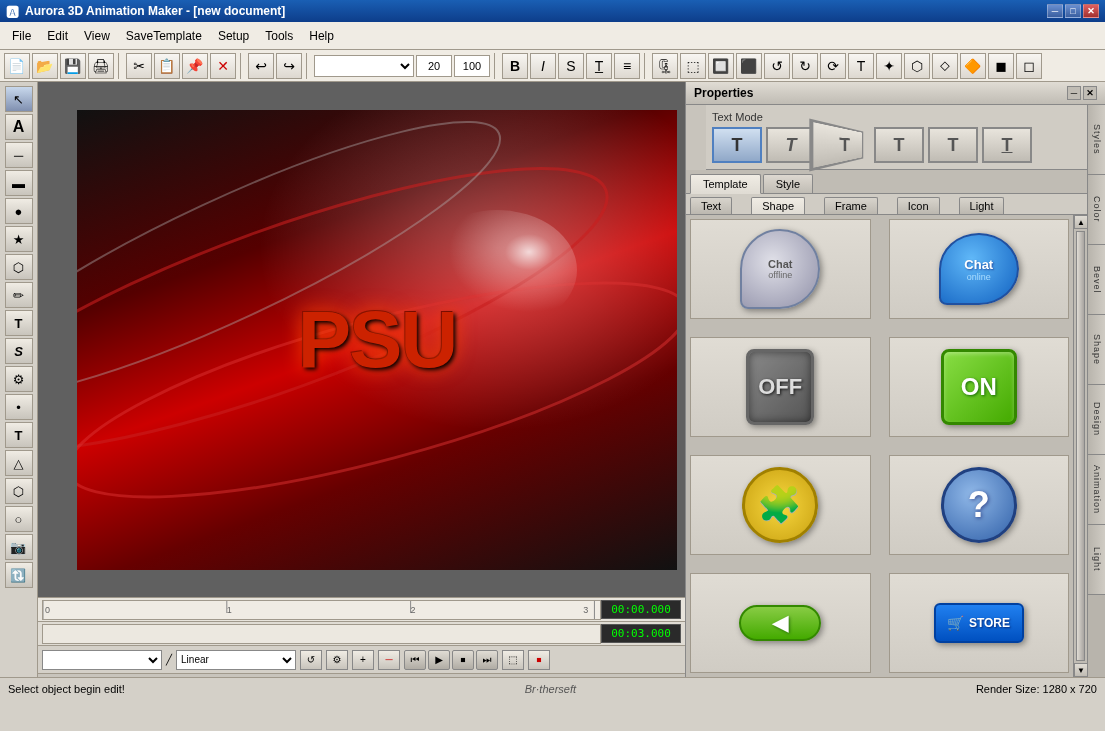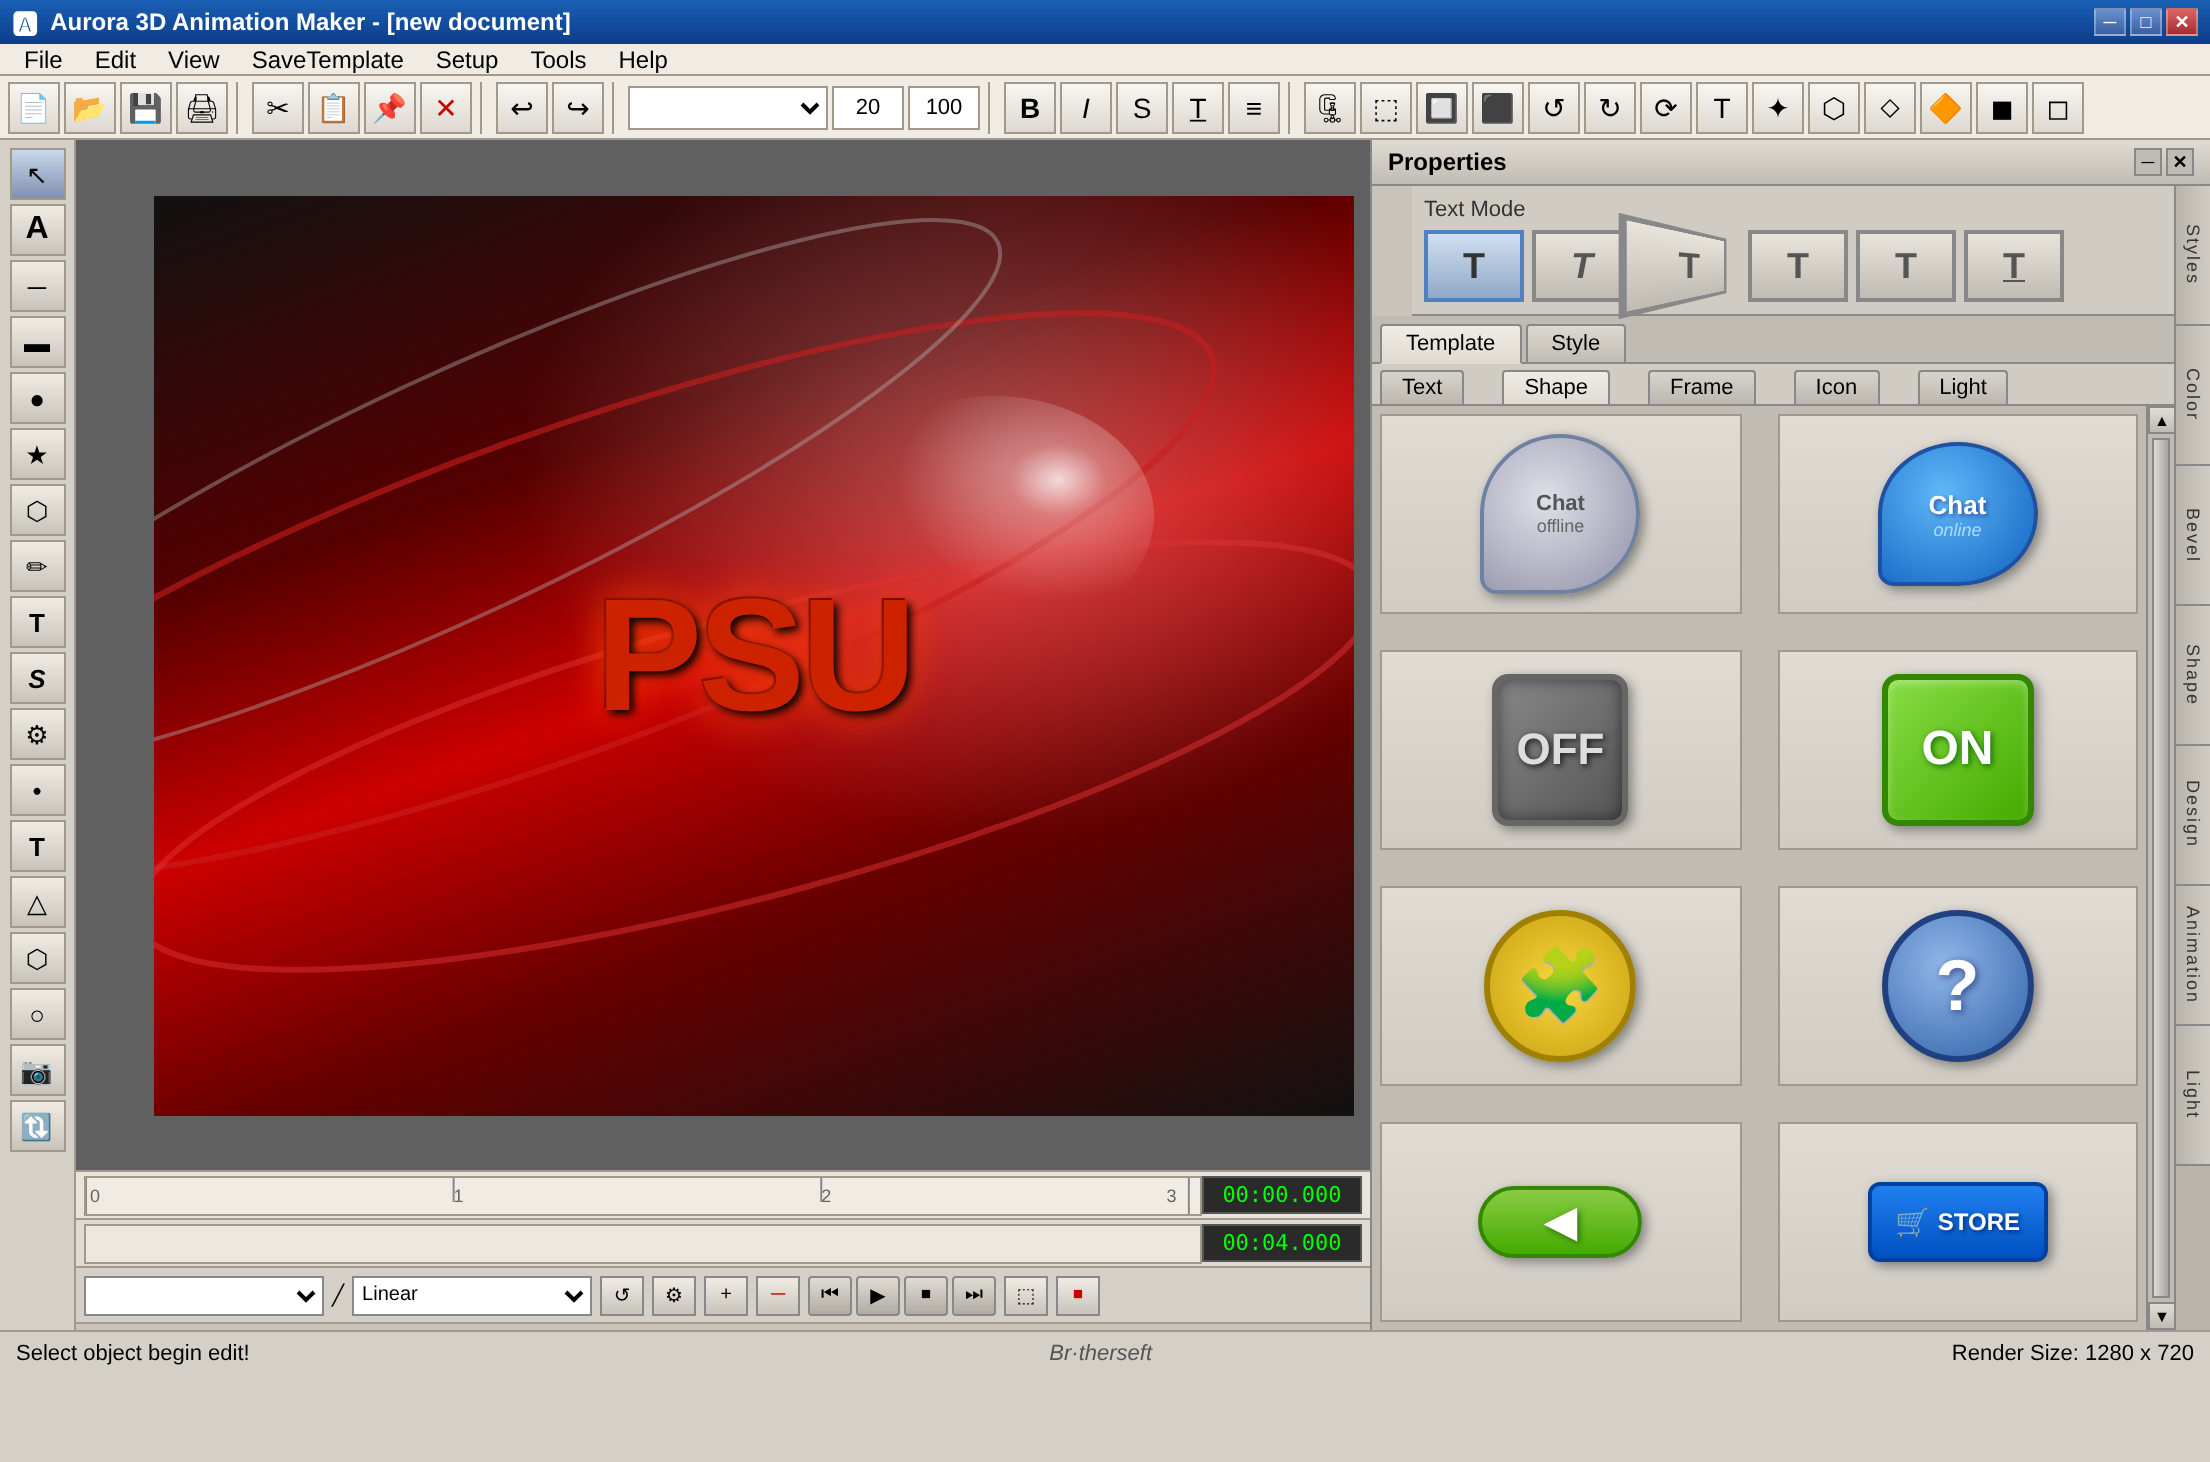--- a/index.html
+++ b/index.html
@@ -24,21 +24,21 @@
       width: 16px; height: 14px; border: 1px solid rgba(255,255,255,0.3);
       background: linear-gradient(to bottom, #6a8fd0, #3a5fa0);
       cursor: pointer; font-size: 9px; display: flex; align-items: center; justify-content: center; color: white;
     }
     .title-btn.close { background: linear-gradient(to bottom, #e06060, #a03030); }
 
     
     .menu-bar {
       background: #f0ece4;
       border-bottom: 1px solid #a0998c;
-      height: 16px;
+      height: 28px;
       display: flex;
       align-items: center;
       padding: 0 4px;
     }
     .menu-item {
       padding: 2px 8px;
       cursor: pointer;
       font-size: 12px;
       color: #000;
     }
@@ -620,21 +620,21 @@
             <line x1="66%" y1="0" x2="66%" y2="12" stroke="#888" stroke-width="1"></line>
             <text x="66%" y="12" font-size="9" fill="#666">2</text>
             <line x1="99%" y1="0" x2="99%" y2="20" stroke="#888" stroke-width="1"></line>
             <text x="97%" y="12" font-size="9" fill="#666">3</text>
           </svg>
         </div>
         <div class="timeline-time-display">00:00.000</div>
       </div>
       <div class="timeline-track" style="background:#e0dcd4;">
         <div class="timeline-ruler" style="background:#ece8e0;"></div>
-        <div class="timeline-time-display">00:04.000</div>
+        <div class="timeline-time-display">00:03.000</div>
       </div>
 
       <div class="timeline-controls">
         <select class="tc-dropdown">
           <option></option>
         </select>
         <div style="display:flex;align-items:center;gap:2px;">
           <span style="font-size:10px;margin-right:2px;">╱</span>
           <select class="tc-dropdown">
             <option>Linear</option>
@@ -701,21 +701,21 @@
               <div class="grid-item">
                 <div class="chat-offline-btn">
                   <span style="font-size:11px;font-weight:bold;color:#555;">Chat</span>
                   <span style="font-size:9px;color:#666;">offline</span>
                 </div>
               </div>
 
               <div class="grid-item">
                 <div class="chat-online-btn">
                   <span style="font-size:13px;font-weight:bold;color:white;text-shadow:1px 1px 2px rgba(0,0,100,0.5);">Chat</span>
-                  <span style="font-size:9px;color:#adf;font-style:italic;">online</span>
+                  <span style="font-size:9px;color:#adf;">online</span>
                 </div>
               </div>
 
               <div class="grid-item">
                 <div class="off-btn">
                   <span style="font-size:22px;font-weight:bold;color:#ddd;text-shadow:1px 1px 3px rgba(0,0,0,0.8);">OFF</span>
                 </div>
               </div>
 
               <div class="grid-item">

